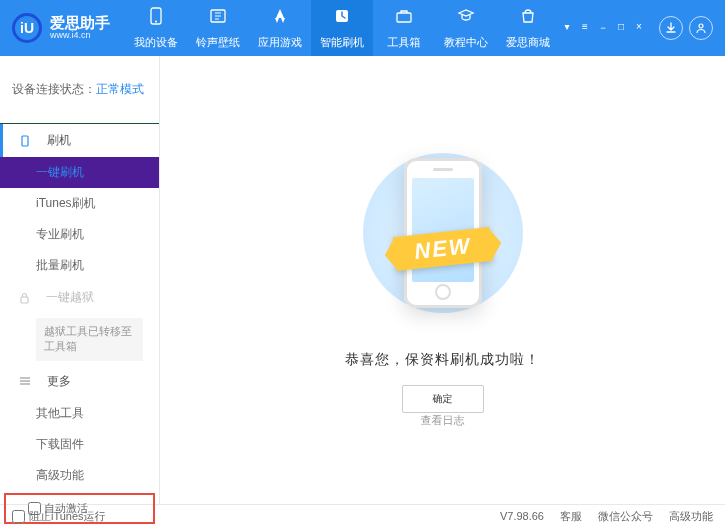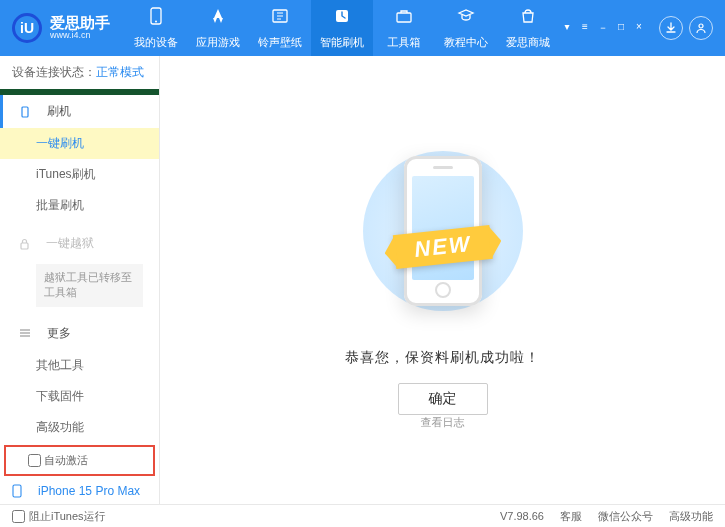--- a/index.html
+++ b/index.html
@@ -15,26 +15,26 @@
 .nav-item { width: 62px; display: flex; flex-direction: column; align-items: center; justify-content: center; font-size: 11px; cursor: pointer; gap: 10px; }
 .nav-item.active { background: #1a7de0; }
 .nav-icon { width: 20px; height: 18px; display: flex; align-items: center; justify-content: center; }
 .header-right { margin-left: auto; display: flex; align-items: center; gap: 6px; }
 .mini-ctrl { display: flex; gap: 2px; font-size: 10px; margin-right: 6px; }
 .mini-ctrl span { width: 16px; text-align: center; cursor: pointer; }
 .round-btn { width: 24px; height: 24px; border: 1.5px solid rgba(255,255,255,0.7); border-radius: 50%; display: flex; align-items: center; justify-content: center; cursor: pointer; font-size: 13px; }
 
 .body { display: flex; height: 448px; }
 .sidebar { width: 160px; border-right: 1px solid #e8e8e8; display: flex; flex-direction: column; font-size: 12px; }
-.conn-status { padding: 8px 12px; color: #666; border-bottom: 6px solid #14532d; }
+.conn-status { padding: 25px 12px; color: #666; border-bottom: 1px solid #14532d; }
 .conn-status .mode { color: #2d8cf0; }
 .side-section { padding: 8px 16px; display: flex; align-items: center; gap: 16px; color: #555; border-left: 3px solid transparent; }
 .side-section.header-sec { font-weight: 500; border-left-color: #2d8cf0; }
 .side-item { padding: 7px 16px 7px 36px; color: #666; cursor: pointer; }
-.side-item.active { background: #fef9c3; color: #2d8cf0; }
+.side-item.active { background: #4c1d95; color: #2d8cf0; }
 .side-note { margin: 4px 16px 4px 36px; background: #f5f5f5; padding: 6px 8px; color: #999; font-size: 11px; line-height: 1.4; }
 .divider-gap { height: 6px; }
 .checkbox-row { padding: 8px 24px; display: flex; align-items: center; color: #666; font-size: 11px; }
 .checkbox-row.highlighted { outline: 2px solid #e74c3c; outline-offset: -2px; margin: 2px 4px; }
 .checkbox-row input { margin-right: 3px; }
 .checkbox-label { display: flex; align-items: center; }
 .checkbox-label.disabled { color: #ccc; }
 .device-info { padding: 6px 12px; margin-top: auto; }
 .device-name { color: #2d8cf0; font-size: 12px; display: flex; align-items: center; gap: 16px; }
 
@@ -43,21 +43,21 @@
 .circle-bg { position: absolute; width: 160px; height: 160px; border-radius: 50%; background: radial-gradient(circle,#d4ecff 0%, #a8d8ff 80%); opacity: 0.6; }
 .phone { position: relative; width: 78px; height: 150px; background: #fff; border-radius: 12px; box-shadow: 0 6px 20px rgba(0,0,0,0.15), inset 0 0 0 3px #e0e0e0; }
 .phone::before { content: ""; position: absolute; top: 10px; left: 50%; transform: translateX(-50%); width: 20px; height: 3px; background: #ddd; border-radius: 2px; }
 .phone::after { content: ""; position: absolute; bottom: 8px; left: 50%; transform: translateX(-50%); width: 12px; height: 12px; border: 2px solid #ddd; border-radius: 50%; }
 .phone-screen { position: absolute; top: 20px; left: 8px; right: 8px; bottom: 26px; background: linear-gradient(160deg,#d9efff,#b5dfff); border-radius: 2px; }
 .new-banner { position: absolute; top: 58%; left: 50%; transform: translate(-50%,-50%) rotate(-6deg); background: #ffcb3d; color: #fff; font-weight: bold; font-size: 22px; padding: 4px 20px; letter-spacing: 2px; box-shadow: 0 2px 6px rgba(0,0,0,0.2); font-style: italic; }
 .new-banner::before, .new-banner::after { content: ""; position: absolute; top: 0; bottom: 0; width: 12px; background: #ffcb3d; }
 .new-banner::before { left: -10px; clip-path: polygon(100% 0, 100% 100%, 0 50%); }
 .new-banner::after { right: -10px; clip-path: polygon(0 0, 100% 50%, 0 100%); }
 .success-text { margin-top: 18px; font-size: 14px; color: #333; letter-spacing: 1px; }
-.ok-btn { margin-top: 16px; padding: 6px 30px; border: 1px solid #ccc; background: #fff; font-size: 14px; color: #333; cursor: pointer; border-radius: 2px; }
+.ok-btn { margin-top: 16px; padding: 6px 30px; border: 1px solid #ccc; background: #fff; font-size: 10px; color: #333; cursor: pointer; border-radius: 2px; }
 .view-log { font-size: 11px; color: #999; cursor: pointer; }
 
 .footer { height: 23px; border-top: 1px solid #e8e8e8; display: flex; align-items: center; font-size: 11px; color: #666; padding: 0 12px; }
 .footer-left { display: flex; align-items: center; gap: 4px; }
 .footer-right { margin-left: auto; display: flex; align-items: center; gap: 16px; }
 .footer-right span { cursor: pointer; }
 svg { display: block; }
 </style>
 </head>
 <body>
@@ -75,34 +75,34 @@
       <span class="nav-icon">
           <svg width="16" height="18" viewBox="0 0 16 18">
             <rect x="3" y="1" width="10" height="16" rx="2" fill="none" stroke="#fff" stroke-width="1.3"></rect>
             <circle cx="8" cy="14.5" r="1" fill="#fff"></circle>
           </svg>
         </span>
       <span>我的设备</span>
     </div>
     <div class="nav-item">
       <span class="nav-icon">
+          <svg width="18" height="16" viewBox="0 0 18 16">
+            <rect x="2" y="2" width="14" height="12" rx="1" fill="none" stroke="#fff" stroke-width="1.3"></rect>
+            <path d="M6 5h6M6 8h6M6 11h4" stroke="#fff" stroke-width="1"></path>
+          </svg>
+        </span>
+      <span>铃声壁纸</span>
+    </div>
+    <div class="nav-item">
+      <span class="nav-icon">
           <svg width="18" height="18" viewBox="0 0 18 18">
             <path d="M9 2 L13 11 L5 11 Z M4 11 L8 11 L6 16 Z M10 11 L14 11 L12 16 Z" fill="#fff"></path>
           </svg>
         </span>
       <span>应用游戏</span>
-    </div>
-    <div class="nav-item">
-      <span class="nav-icon">
-          <svg width="18" height="16" viewBox="0 0 18 16">
-            <rect x="2" y="2" width="14" height="12" rx="1" fill="none" stroke="#fff" stroke-width="1.3"></rect>
-            <path d="M6 5h6M6 8h6M6 11h4" stroke="#fff" stroke-width="1"></path>
-          </svg>
-        </span>
-      <span>铃声壁纸</span>
     </div>
     <div class="nav-item active">
       <span class="nav-icon">
           <svg width="18" height="18" viewBox="0 0 18 18">
             <rect x="3" y="3" width="12" height="12" rx="2" fill="#fff"></rect>
             <path d="M9 5v4l3 2" stroke="#1a7de0" stroke-width="1.4" fill="none" stroke-linecap="round"></path>
           </svg>
         </span>
       <span>智能刷机</span>
     </div>
@@ -166,20 +166,21 @@
     <div class="side-section header-sec">
       <span>
           <svg width="12" height="12" viewBox="0 0 12 12">
             <rect x="3" y="1" width="6" height="10" rx="1" fill="none" stroke="#2d8cf0" stroke-width="1.2"></rect>
           </svg>
         </span>
       <span>刷机</span>
     </div>
     <div class="side-item active">一键刷机</div>
     <div class="side-item">iTunes刷机</div>
+    <div class="side-item">专业刷机</div>
     <div class="side-item">批量刷机</div>
 
     <div class="divider-gap"></div>
     <div class="side-section" style="color:#bbb;">
       <span>
           <svg width="11" height="12" viewBox="0 0 11 12">
             <rect x="2" y="5" width="7" height="6" rx="1" fill="none" stroke="#ccc" stroke-width="1.2"></rect>
             <path d="M3.5 5V3.5a2 2 0 014 0V5" fill="none" stroke="#ccc" stroke-width="1.2"></path>
           </svg>
         </span>

